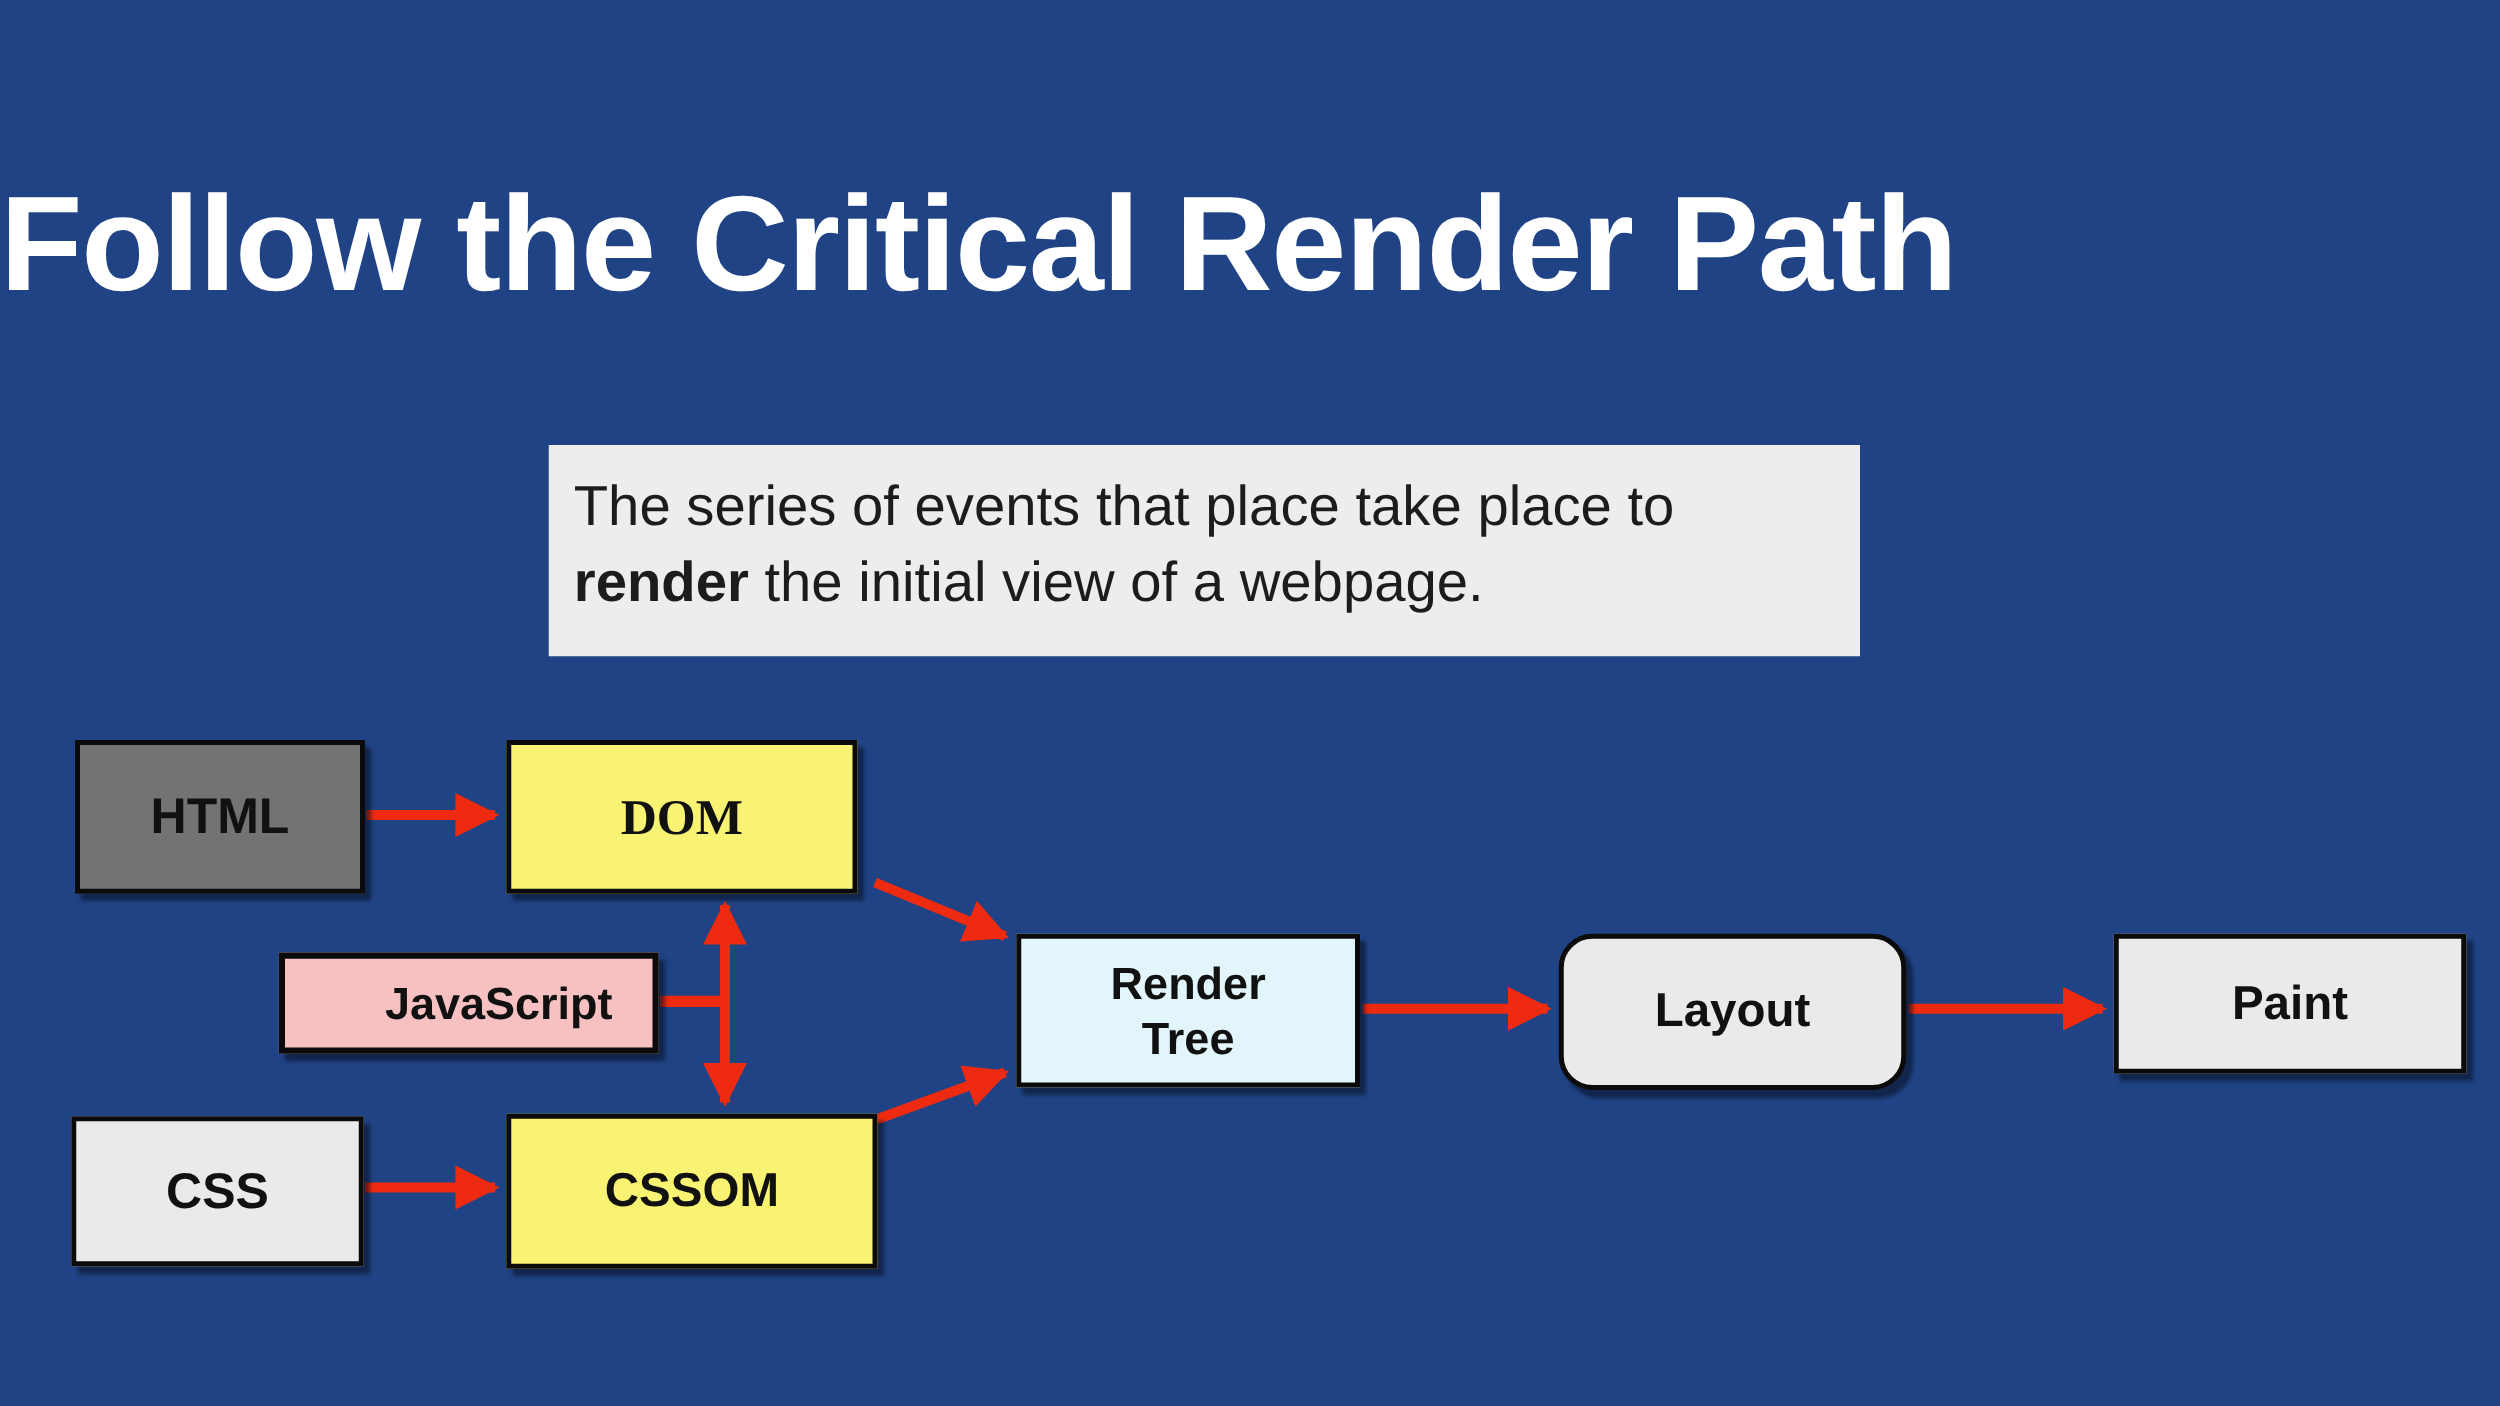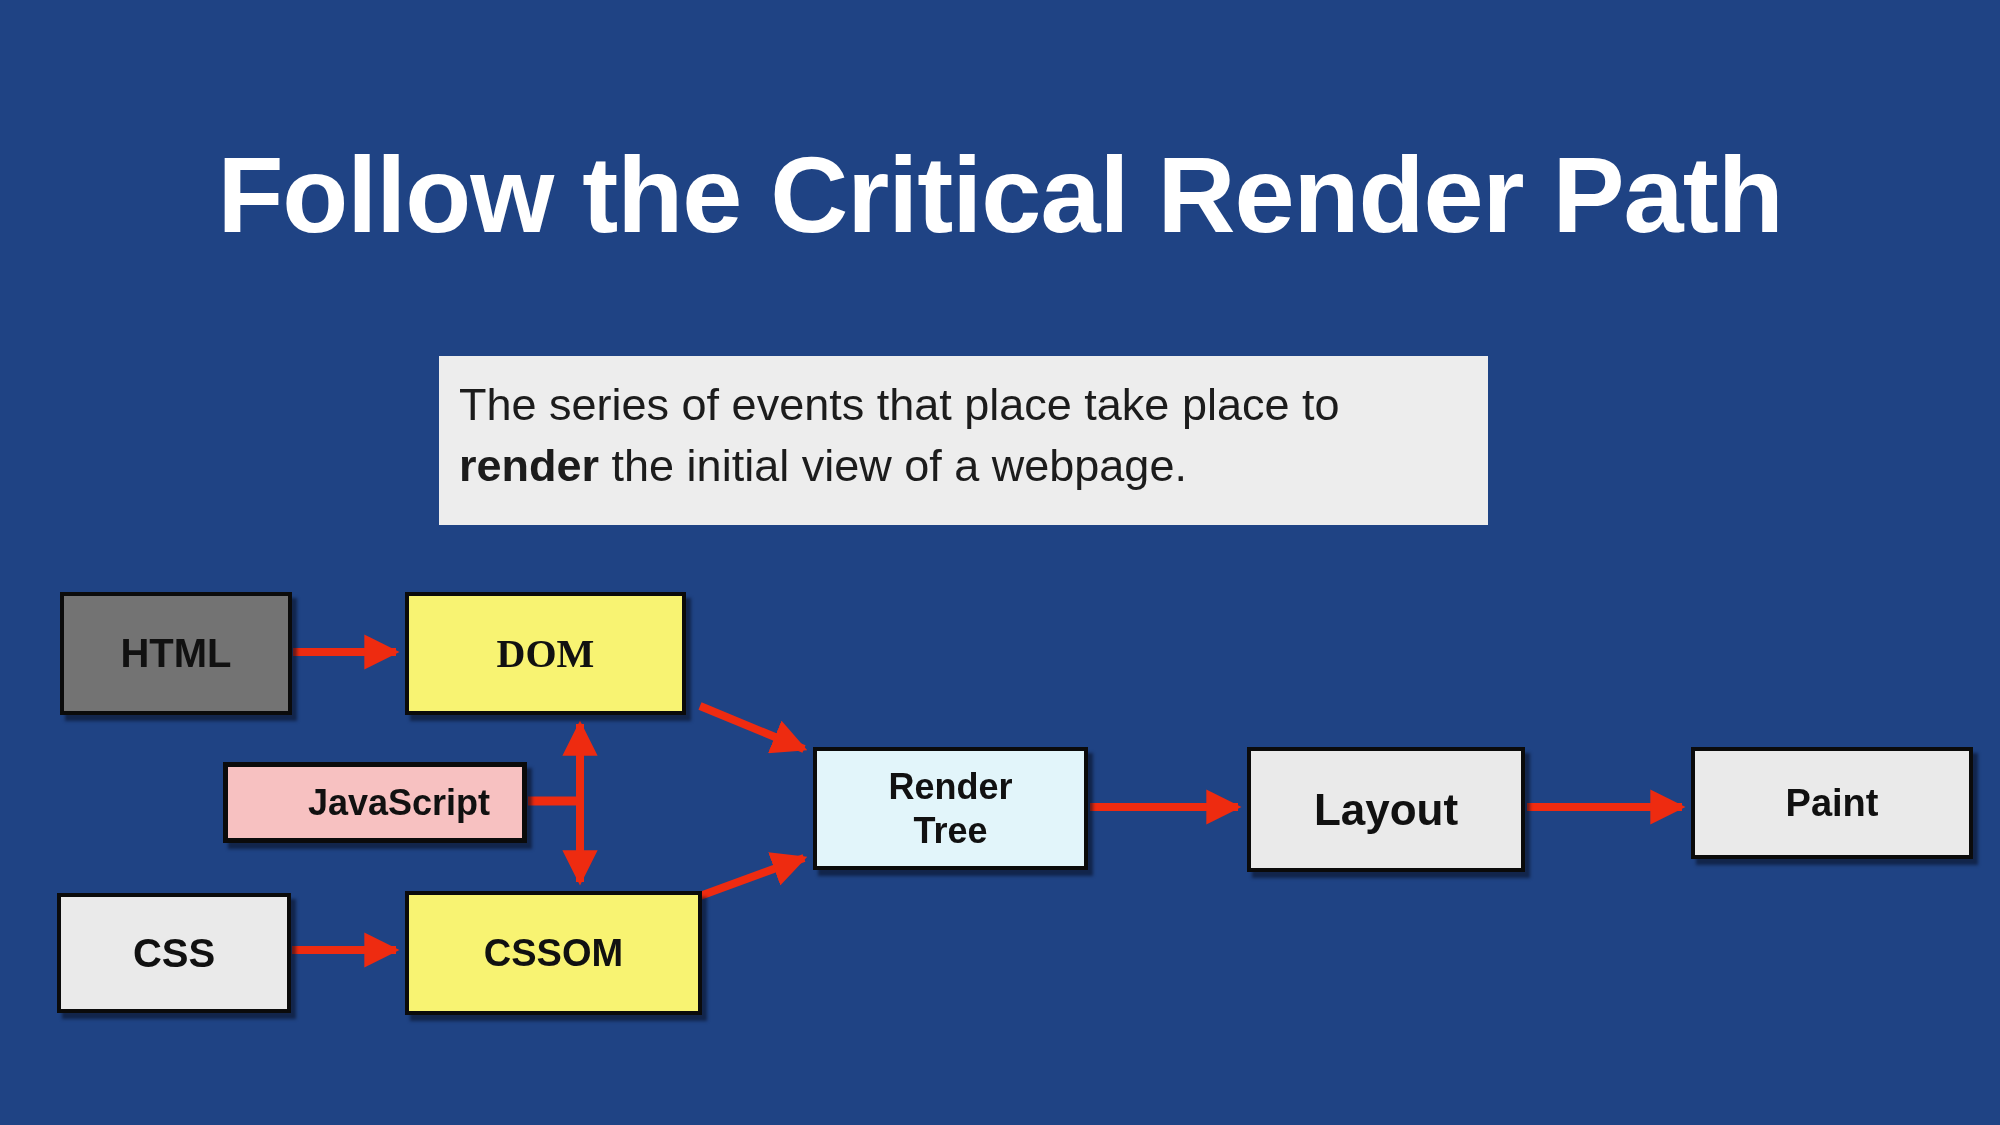--- a/index.html
+++ b/index.html
@@ -23,21 +23,21 @@
     position:relative;
     width:2000px;
     height:1125px;
     overflow:hidden;
     background:var(--background);
   }
   .title{
     position:absolute;
     left:0; right:0; top:138px;
     margin:0;
-    text-align:center;
+    text-align:left;
     color:var(--text-light);
     font-size:108px;
     font-weight:700;
     letter-spacing:-1px;
     line-height:1.05;
   }
   .subtitle{
     position:absolute;
     left:439px; top:356px;
     width:1049px; height:169px;
@@ -62,21 +62,21 @@
     font-size:40px;
     text-align:center;
     box-shadow:5px 6px 3px rgba(8,12,30,0.55);
   }
   #node-html  {left:60px;  top:592px; width:232px; height:123px; background:var(--node-gray);}
   #node-dom   {left:405px; top:592px; width:281px; height:123px; background:var(--node-yellow);font-family:Liberation Serif, serif;}
   #node-js    {left:223px; top:762px; width:304px; height:81px;  background:var(--node-pink); font-size:36px; border-width:5px;}
   #node-css   {left:57px;  top:893px; width:234px; height:120px; background:var(--node-gray);}
   #node-cssom {left:405px; top:891px; width:297px; height:124px; background:var(--node-yellow); font-size:38px;}
   #node-render-tree{left:813px; top:747px; width:275px; height:123px; background:var(--node-cyan); font-size:36px; line-height:44px;}
-  #node-layout{left:1247px; top:747px; width:278px; height:125px; background:var(--node-gray); font-size:44px;}
+  #node-layout{left:1247px; top:747px; width:278px; height:125px; background:var(--node-gray); font-size:38px;border-radius:27px;}
   #node-paint {left:1691px; top:747px; width:282px; height:112px; background:var(--node-gray); font-size:38px;}
   .arrows{
     position:absolute;
     left:0; top:0;
     width:2000px; height:1125px;
     pointer-events:none;
   }
   .arrows line{stroke:var(--arrow);stroke-width:8;}
   .arrows line.thick{stroke-width:9;}
 </style>

